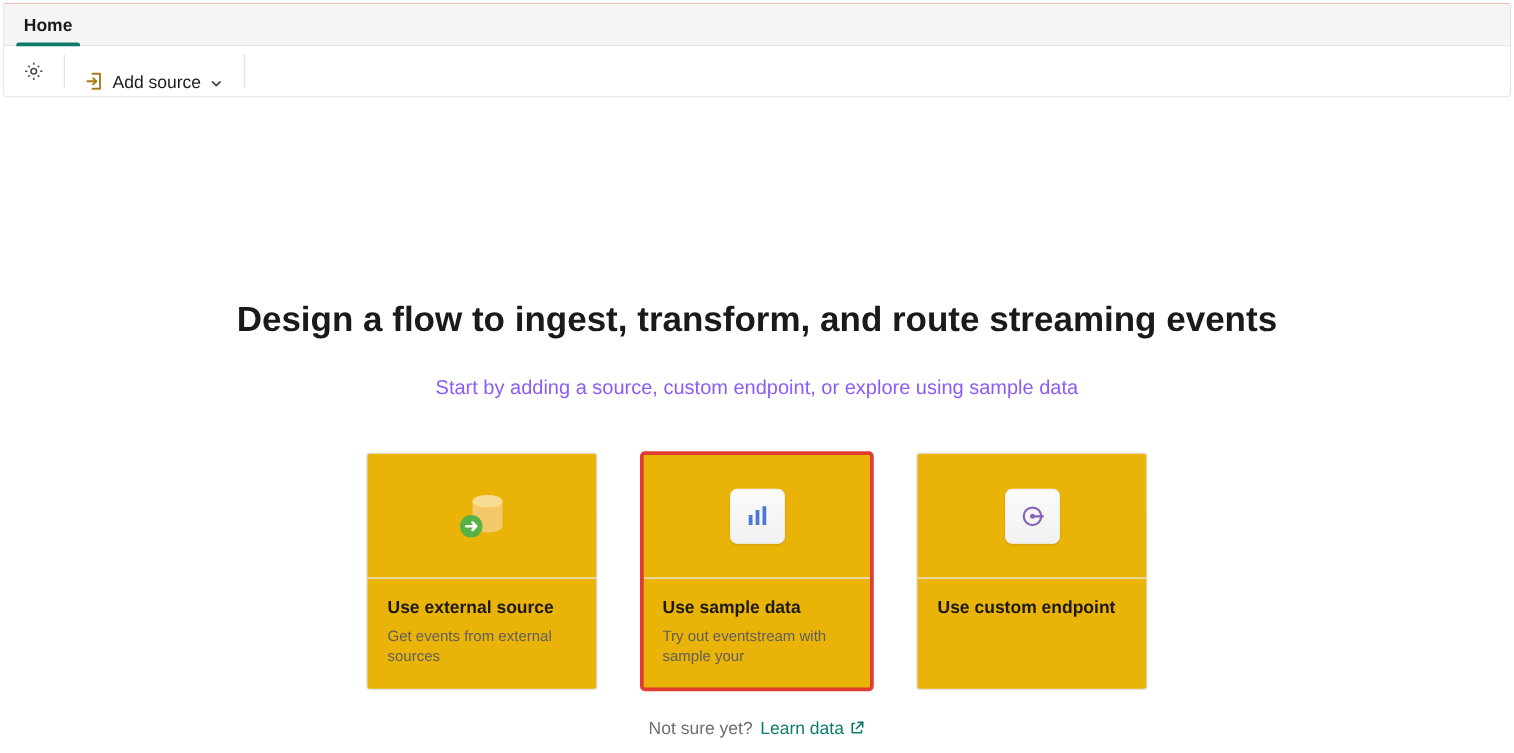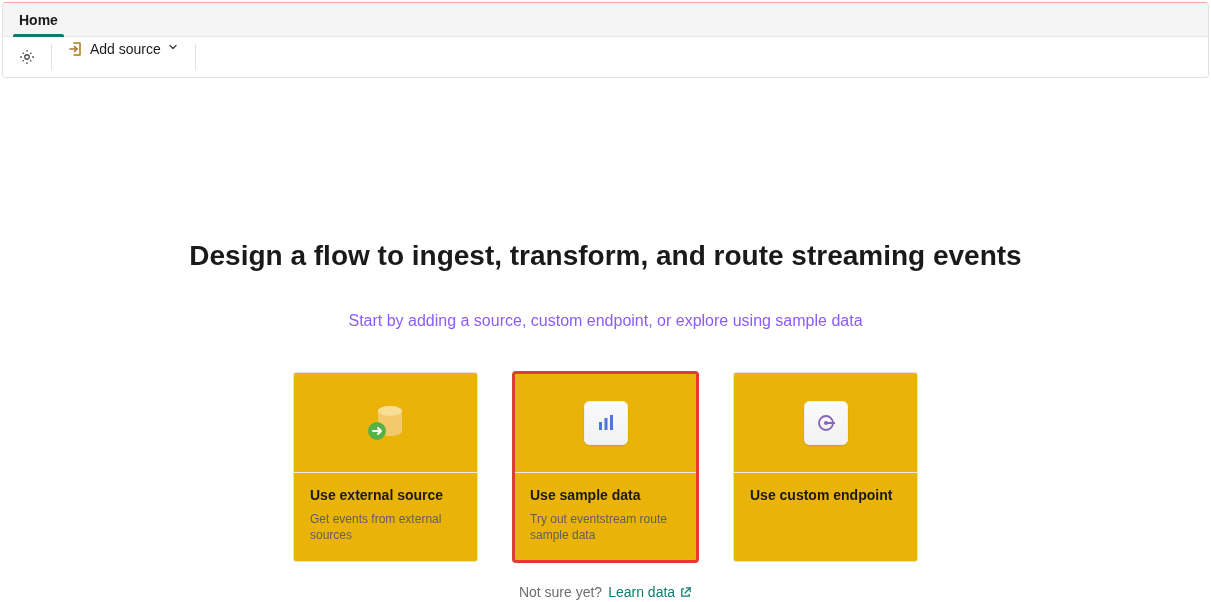--- a/index.html
+++ b/index.html
@@ -57,40 +57,40 @@
       display: flex; align-items: center; justify-content: center;
       cursor: pointer;
       border-radius: 4px;
     }
     .divider {
       width: 1px; height: 26px;
       background: #e1e1e1;
       margin: 0 8px;
     }
     .add-source-btn {
-      display: flex; align-items: flex-start;
+      display: flex; align-items: flex-end;
       height: 32px;
       padding: 0 8px;
       gap: 6px;
       font-size: 14px;
       color: #1b1a19;
       cursor: pointer;
       border-radius: 4px;
     }
     .main {
       display: flex;
       flex-direction: column;
       align-items: center;
       padding-top: 160px;
     }
     .headline {
       font-size: 28px;
       font-weight: 700;
       color: #1b1a19;
-      margin-bottom: 40px;
+      margin-bottom: 30px;
     }
     .subhead {
       font-size: 16px;
       color: #8b5cf6;
       margin-bottom: 42px;
     }
     .cards {
       display: flex;
       gap: 35px;
     }
@@ -220,21 +220,21 @@
             <svg width="22" height="22" viewBox="0 0 22 22">
               <rect x="4" y="10" width="3" height="8" fill="#4a78d4"></rect>
               <rect x="9.5" y="6" width="3" height="12" fill="#4a78d4"></rect>
               <rect x="15" y="3" width="3" height="15" fill="#4a78d4"></rect>
             </svg>
           </span>
         </div>
       </div>
       <div class="card-body">
         <div class="card-title">Use sample data</div>
-        <div class="card-desc">Try out eventstream route sample data</div>
+        <div class="card-desc">Try out eventstream with sample your</div>
       </div>
     </div>
 
     <div class="card">
       <div class="card-icon-zone">
         <div class="icon-tile">
           <span>
             <svg width="22" height="22" viewBox="0 0 22 22" fill="none" stroke="#8764b8" stroke-width="1.8">
               <circle cx="11" cy="11" r="7"></circle>
               <circle cx="11" cy="11" r="2" fill="#8764b8" stroke="none"></circle>

